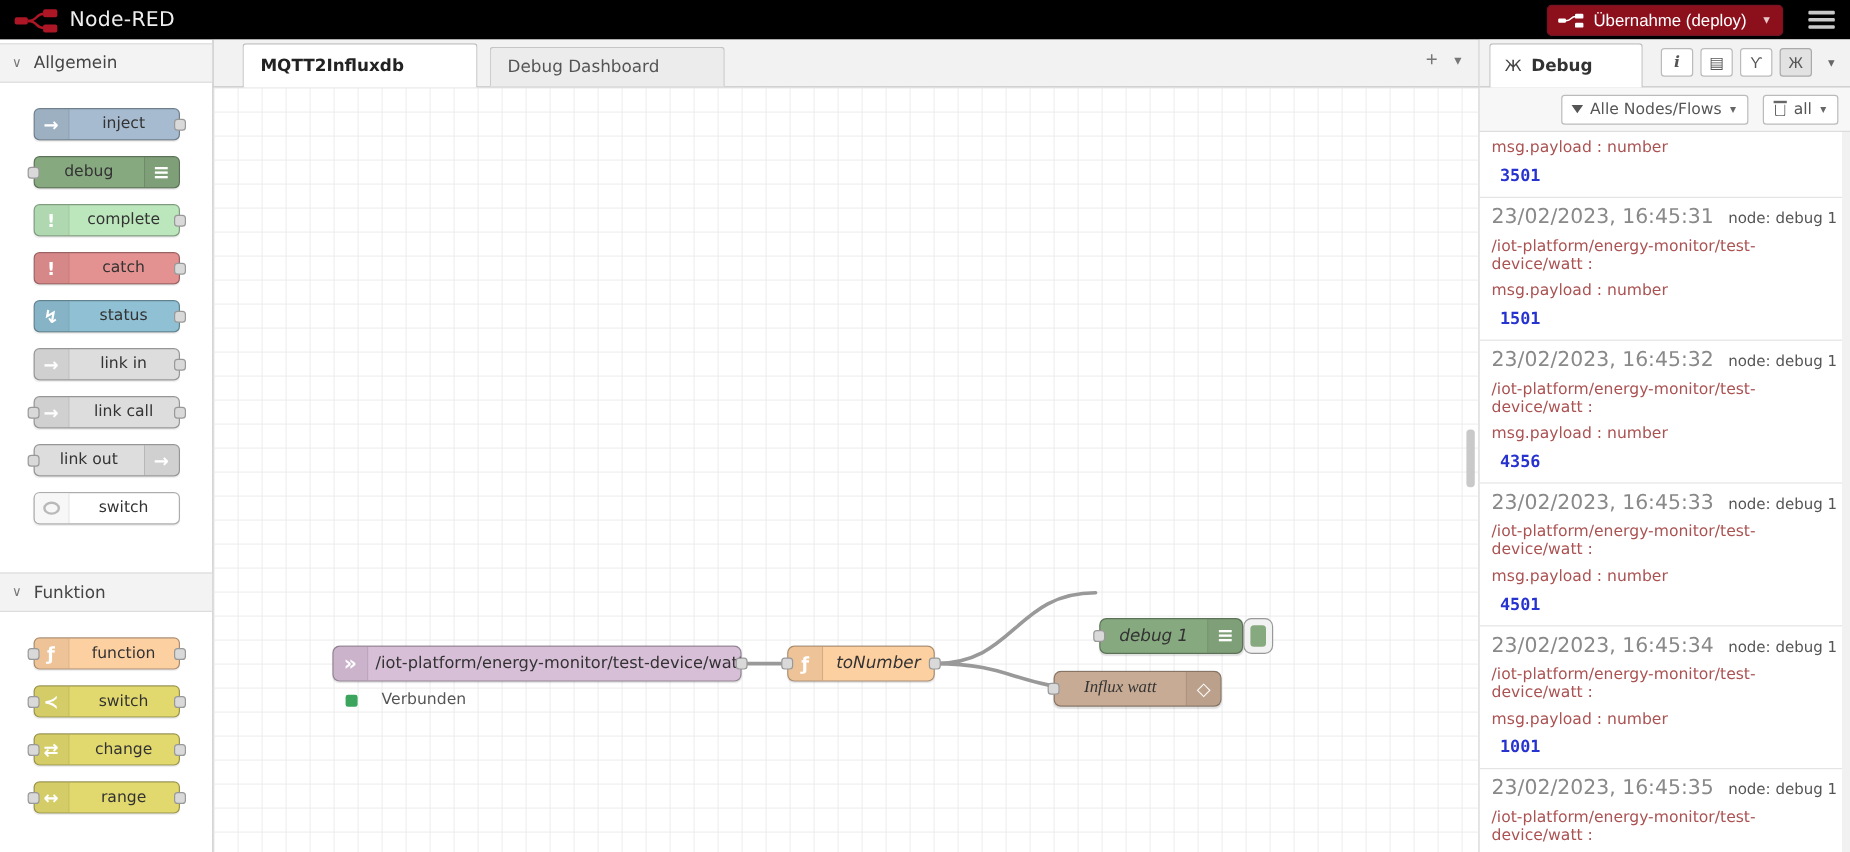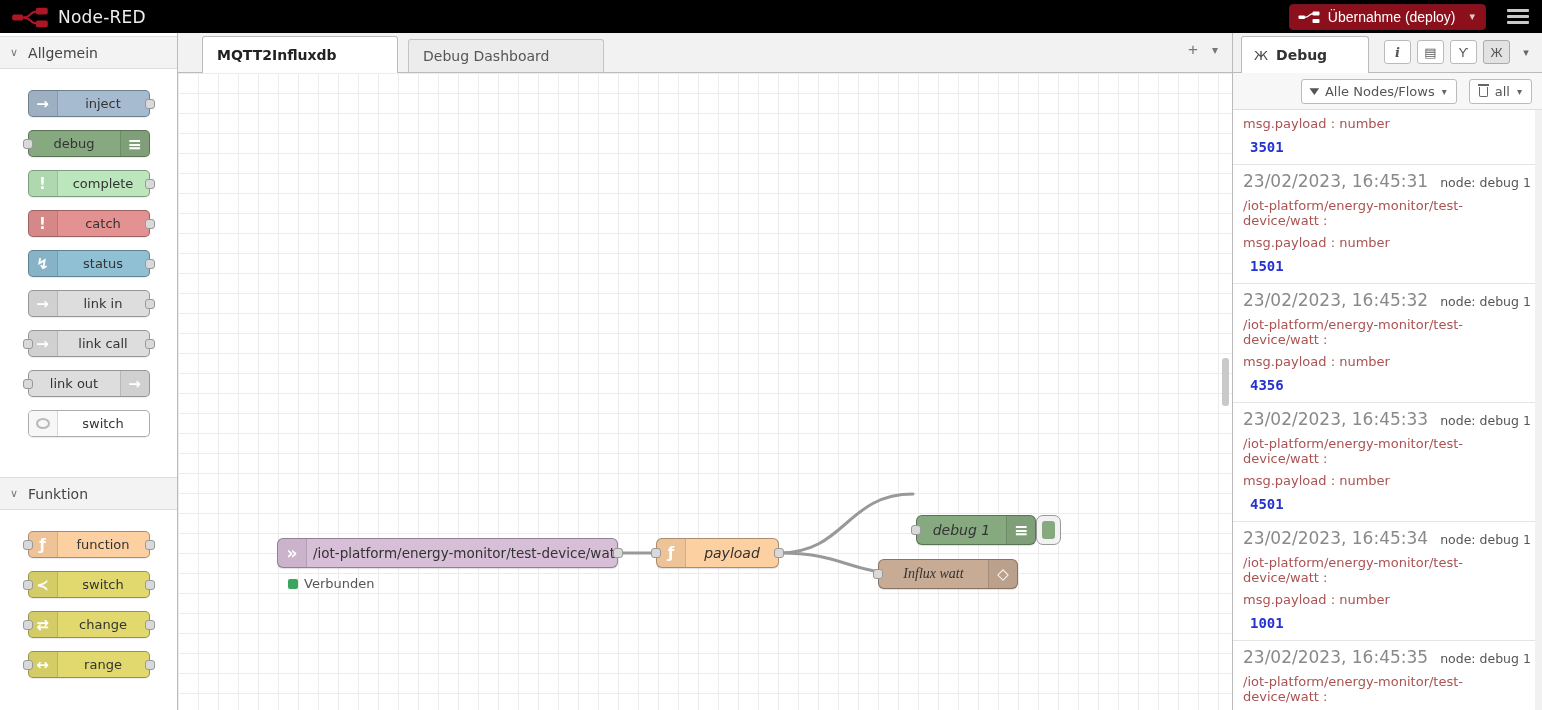--- a/index.html
+++ b/index.html
@@ -52,21 +52,21 @@
   .tabbar-actions .sm { font-size:12px; }
 
   .canvas { flex:1; position:relative; overflow:hidden; background-color:#fff;
     background-image:linear-gradient(to right,#ececec 1px,transparent 1px),linear-gradient(to bottom,#ececec 1px,transparent 1px);
     background-size:20px 20px; }
   .wires { position:absolute; left:0; top:0; width:100%; height:100%; }
   .wires path { stroke:#999; stroke-width:3; fill:none; stroke-linecap:round; }
   .fnode { position:absolute; height:30px; border:1px solid rgba(0,0,0,0.32); border-radius:6px; display:flex; align-items:stretch; cursor:move; box-shadow:0 1px 1px rgba(0,0,0,0.12); }
   .fnode .nlabel { flex:1; display:flex; align-items:center; justify-content:center; font-size:13.5px; color:#333; white-space:nowrap; padding:0 6px; }
   .fnode .nlabel.italic { font-style:italic; font-size:14px; }
-  .node-status { position:absolute; left:10px; top:37px; display:flex; align-items:center; gap:6px; font-size:13px; color:#555; white-space:nowrap; }
+  .node-status { position:absolute; left:10px; top:37px; display:flex; align-items:center; gap:20px; font-size:13px; color:#555; white-space:nowrap; }
   .status-dot { width:10px; height:10px; border-radius:2px; display:inline-block; }
   .debug-toggle { position:absolute; left:100%; margin-left:1px; top:-1px; width:25px; height:30px; background:#f2f2f2; border:1px solid #999; border-radius:7px; display:flex; align-items:center; justify-content:center; cursor:pointer; }
   .debug-toggle .inner { width:13px; height:18px; border-radius:3px; }
   .canvas-scrollbar { position:absolute; right:3px; width:7px; border-radius:3px; background:#c9c9c9; }
 
   
   .sidebar { width:310px; flex:0 0 310px; border-left:1px solid #bbb; display:flex; flex-direction:column; background:#fff; min-height:0; }
   .sidebar-tabs { height:40px; flex:0 0 40px; background:#f2f2f2; border-bottom:1px solid #bbb; display:flex; align-items:flex-end; justify-content:space-between; padding:0 6px 0 8px; }
   .sidebar-tab { height:37px; margin-bottom:-1px; width:128px; background:#fff; border:1px solid #bbb; border-bottom:none; border-radius:3px 3px 0 0; display:flex; align-items:center; gap:8px; padding:0 12px; font-weight:bold; color:#333; font-size:14px; cursor:pointer; z-index:2; }
   .sidebar-tab .tab-bug { font-weight:normal; font-size:13px; color:#444; }
@@ -241,21 +241,21 @@
               <span class="nicon side-left" style="font-size: 17px;">»</span>
               <span class="nlabel">/iot-platform/energy-monitor/test-device/watt</span>
               <span class="port port-right"></span>
               <span class="node-status">
                 <span class="status-dot" style="background: rgb(59, 165, 93);"></span>
                 <span>Verbunden</span>
               </span>
             </div>
             <div class="fnode" style="left: 478px; top: 465px; width: 123px; background: rgb(253, 208, 162);">
               <span class="nicon side-left">ƒ</span>
-              <span class="nlabel italic">payload</span>
+              <span class="nlabel italic">toNumber</span>
               <span class="port port-left"></span>
               <span class="port port-right"></span>
             </div>
             <div class="fnode" style="left: 738px; top: 406px; width: 120px; background: rgb(135, 169, 128); margin-top: 36px;">
               <span class="nlabel italic">debug 1</span>
               <span class="nicon side-right" style="font-size: 17px;">≡</span>
               <span class="port port-left"></span>
               <span class="debug-toggle">
                 <span class="inner" style="background: rgb(135, 169, 128);"></span>
               </span>

